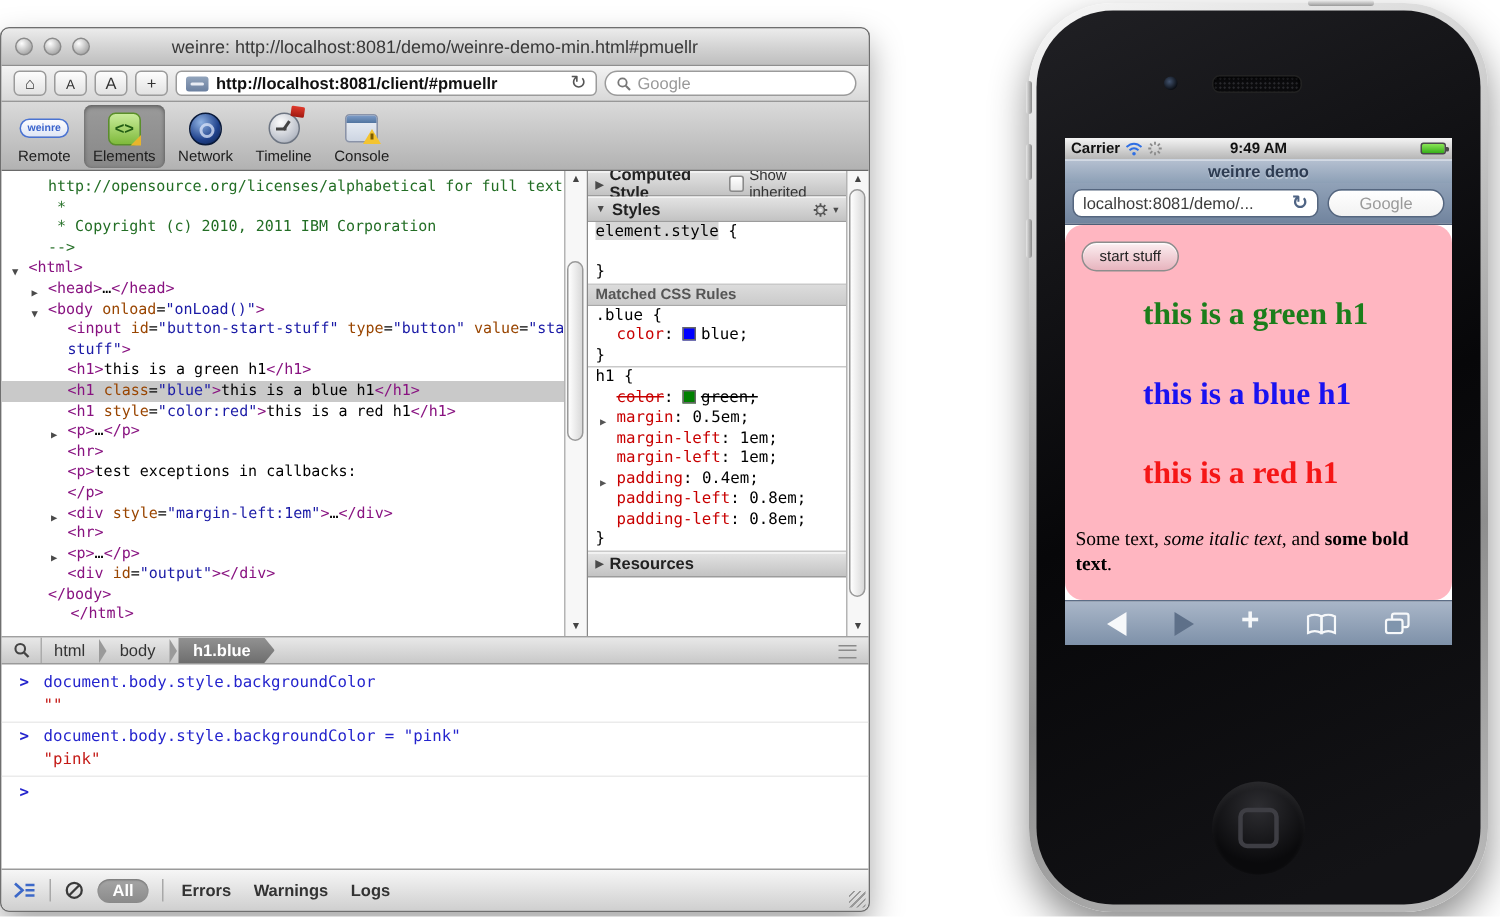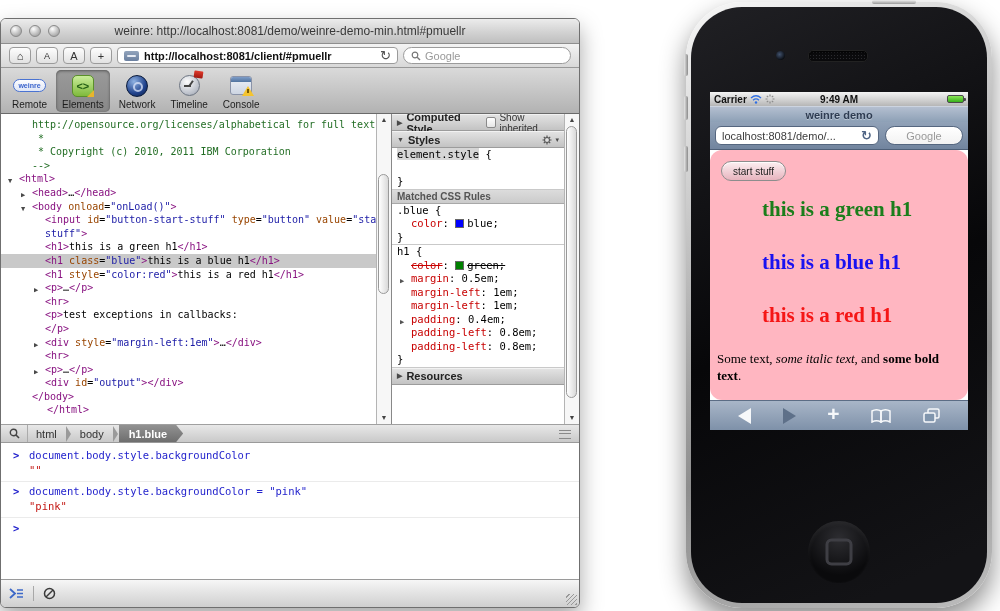--- a/index.html
+++ b/index.html
@@ -340,20 +340,27 @@
           <line x1="8" y1="2" x2="14" y2="2"></line>
           <line x1="8" y1="5.5" x2="14" y2="5.5"></line>
           <line x1="8" y1="9" x2="14" y2="9"></line>
         </g>
       </svg>
     <span class="sdiv"></span>
     <svg width="13" height="13" viewBox="0 0 13 13">
         <circle cx="6.5" cy="6.5" r="5" fill="none" stroke="#3a3a3a" stroke-width="1.5"></circle>
         <line x1="3" y1="10" x2="10" y2="3" stroke="#3a3a3a" stroke-width="1.5"></line>
       </svg>
+    <span id="filters" style="display:flex;align-items:center;gap:9px">
+        <span class="pill">All</span>
+        <span class="sdiv"></span>
+        <span class="sfilter">Errors</span>
+        <span class="sfilter">Warnings</span>
+        <span class="sfilter">Logs</span>
+      </span>
     <span class="resizegrip"></span>
   </div>
 </div>
 
 <div class="phone">
   <span class="sidebtn" style="top:52px;height:22px"></span>
   <span class="sidebtn" style="top:94px;height:24px"></span>
   <span class="sidebtn" style="top:144px;height:26px"></span>
   <span class="powerbtn"></span>
   <div class="phoneface">

